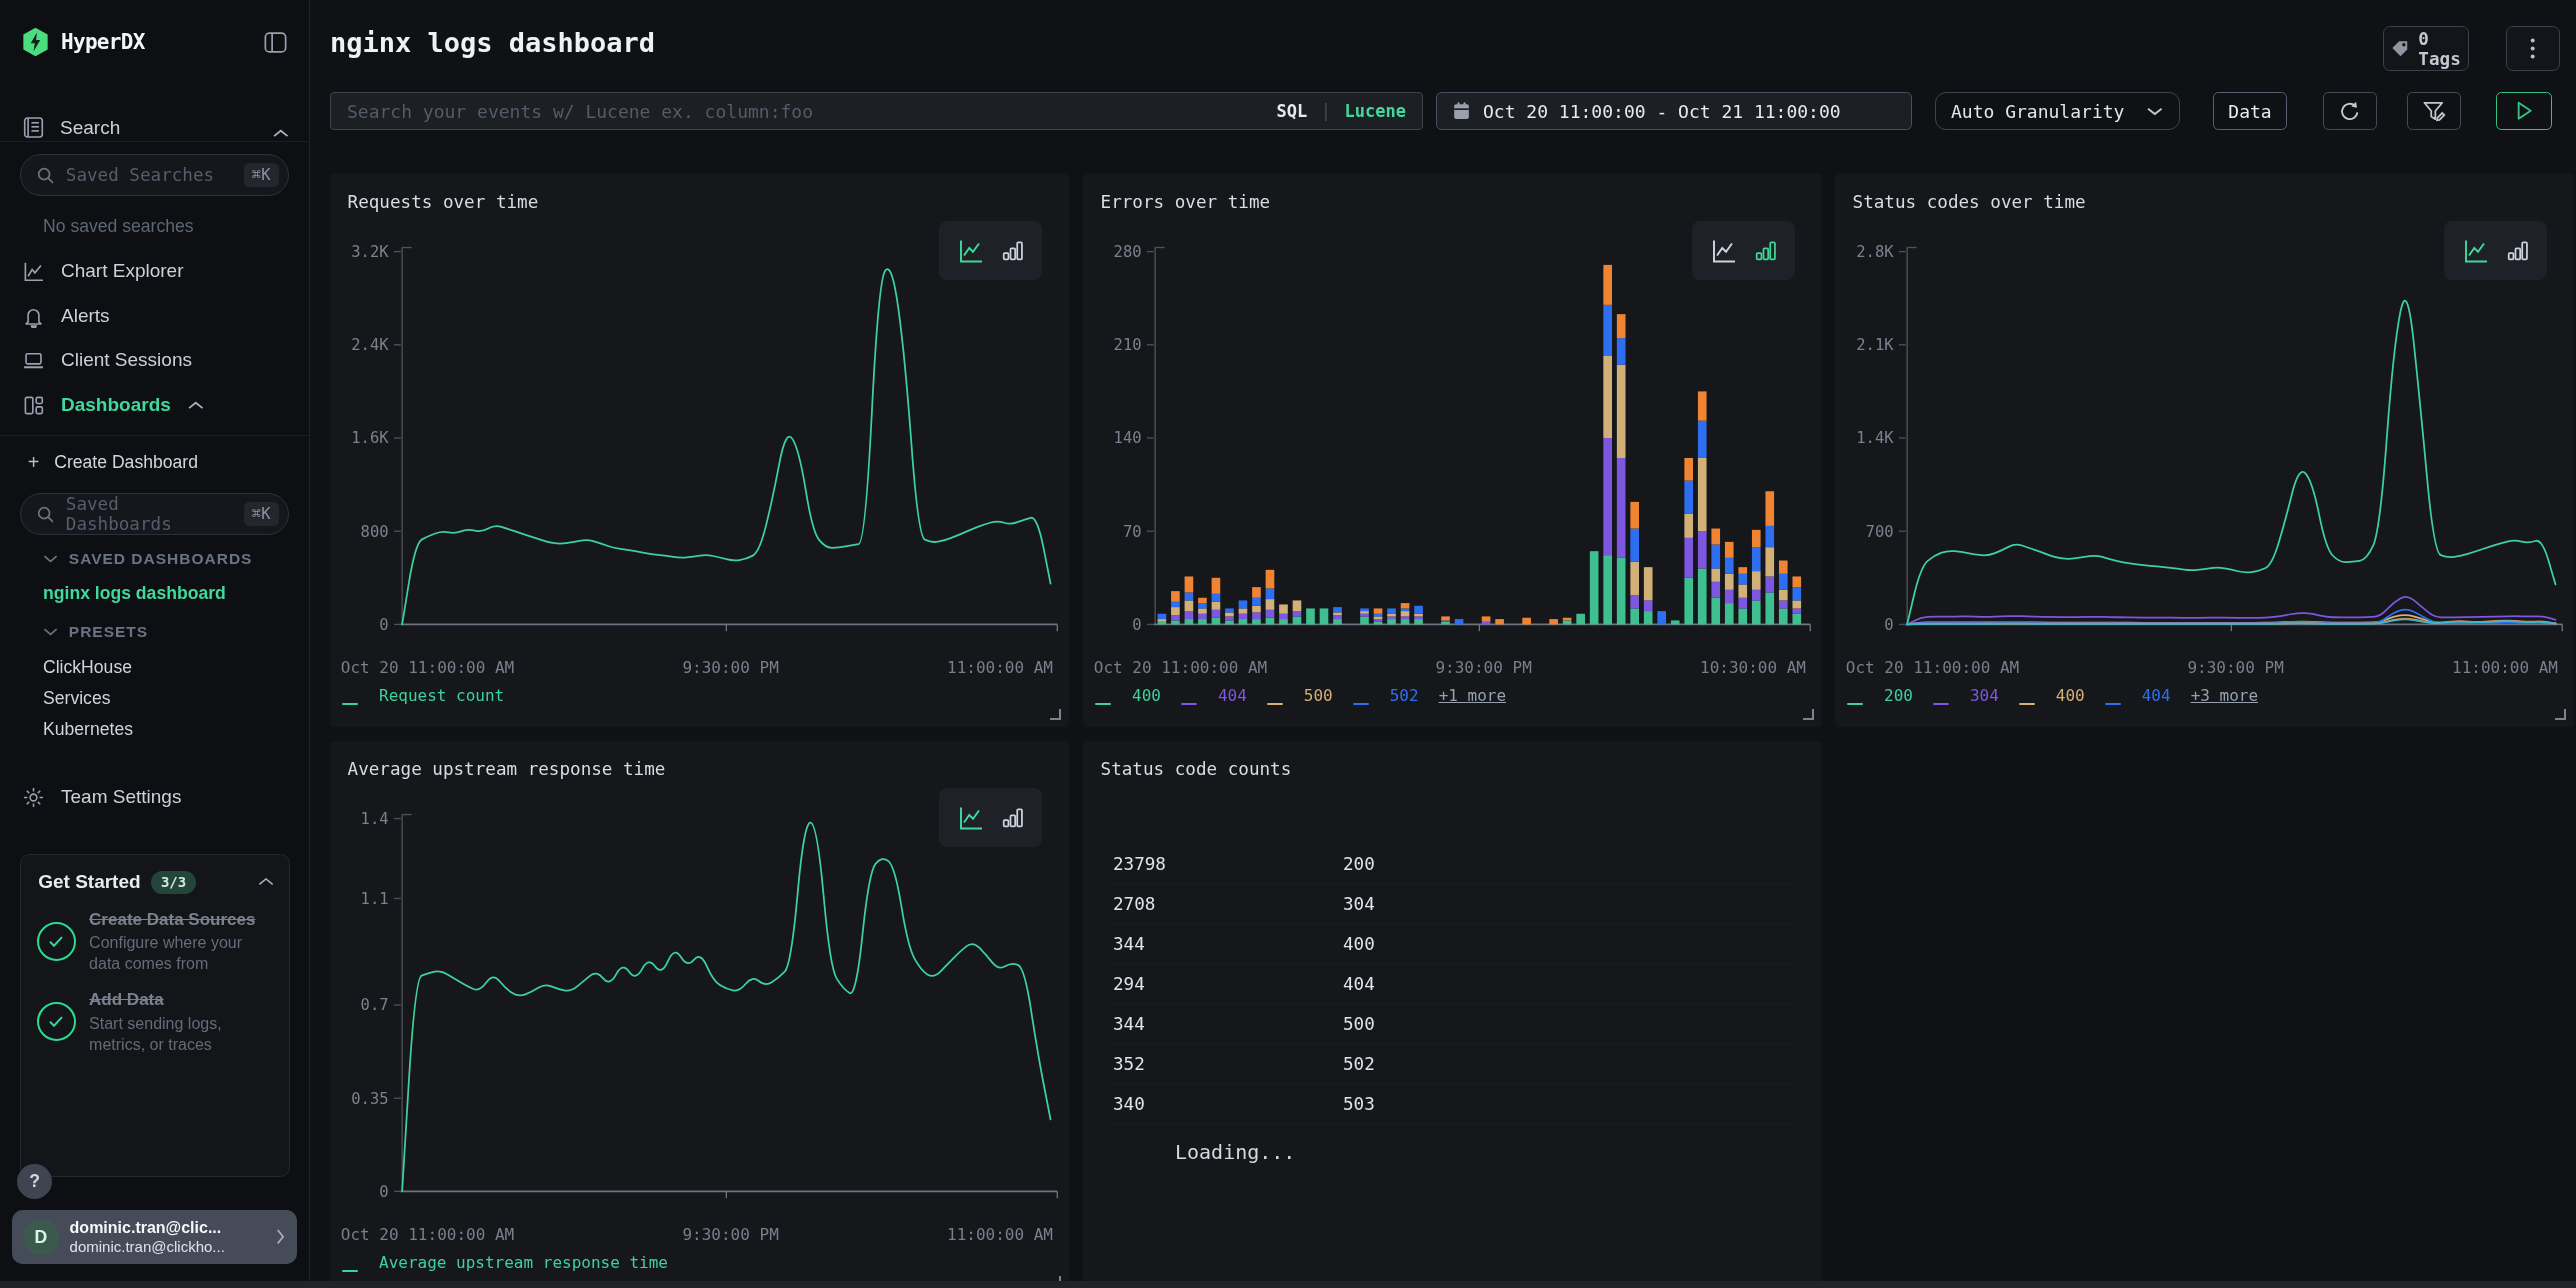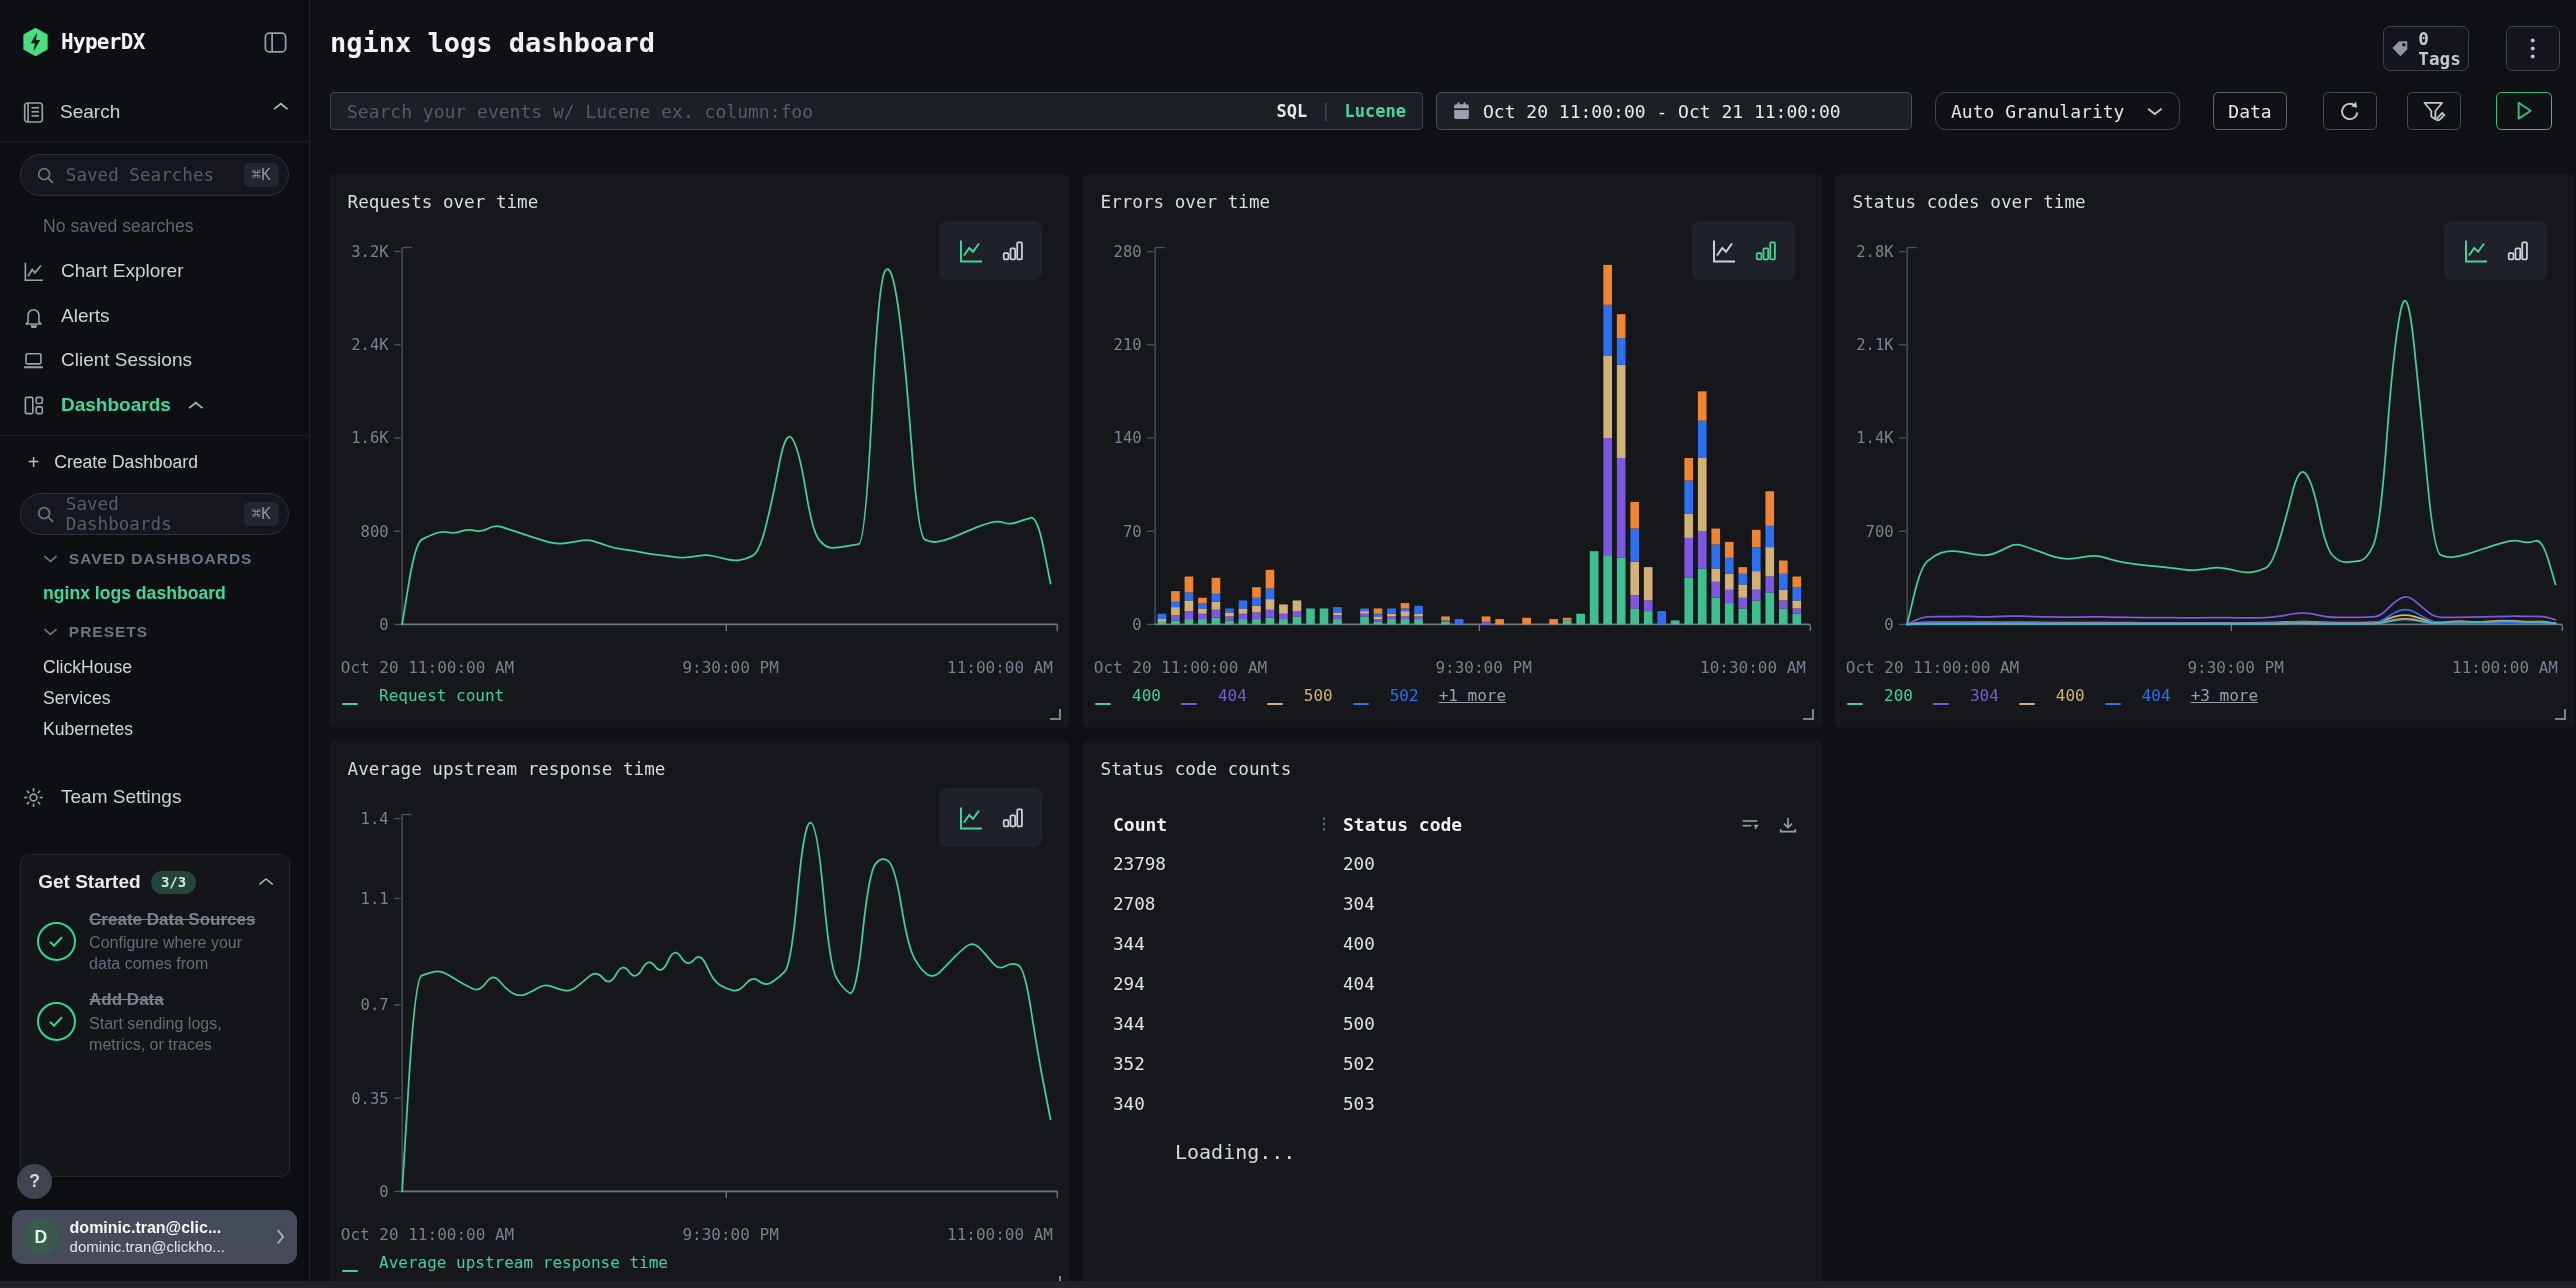--- a/index.html
+++ b/index.html
@@ -6,21 +6,21 @@
   #root{position:relative;width:2576px;height:1288px;background:#101114;overflow:hidden;
         font-family:"Liberation Sans",sans-serif;color:#d5d9e0;}
   .mono{font-family:"DejaVu Sans Mono",monospace;}
 
   
   #sidebar{position:absolute;left:0;top:0;width:309px;height:1288px;background:#0d0f12;
            border-right:1.4px solid #1f2228;}
   .logo-row{position:absolute;left:22px;top:23px;right:19px;height:38px;display:flex;align-items:center;gap:12px;}
   .logo-name{font-family:"DejaVu Sans Mono",monospace;font-weight:bold;font-size:21px;color:#f3f5f8;letter-spacing:-0.7px;}
   .collapse-btn{margin-left:auto;width:30px;height:30px;display:flex;align-items:center;justify-content:center;cursor:pointer;}
-  .side-row{position:absolute;left:22px;right:19px;display:flex;align-items:flex-start;gap:15px;font-size:19px;color:#ccd1da;}
+  .side-row{position:absolute;left:22px;right:19px;display:flex;align-items:flex-end;gap:15px;font-size:19px;color:#ccd1da;}
   .side-row .chev{margin-left:auto;}
   .divider{position:absolute;left:0;right:0;height:0.7px;background:#1c1f24;}
   .pill{position:absolute;left:20px;width:269px;height:42px;background:#15171c;border:1.4px solid #2d313a;
         border-radius:21.6px;display:flex;align-items:center;padding:0 9.5px 0 15px;box-sizing:border-box;gap:10.8px;}
   .pill .ph{font-family:"DejaVu Sans Mono",monospace;font-size:17.6px;color:#565d6c;flex:1;}
   .kbd{font-family:"DejaVu Sans Mono",monospace;font-size:15.5px;color:#8a92a3;background:#23262d;border-radius:5.4px;padding:3.4px 8px;}
   .muted-note{position:absolute;left:43px;font-size:17.6px;color:#5e6776;}
   .nav-item{position:absolute;left:22px;right:19px;height:38px;display:flex;align-items:center;gap:16px;
             font-size:19px;color:#ccd1da;cursor:pointer;}
   .nav-item.active{color:#3fd99b;font-weight:bold;}
@@ -731,40 +731,20 @@
         <span class="lg-item">
           <span class="lg-dash" style="background: rgb(62, 210, 155);"></span>
           <span style="color: rgb(62, 210, 155);">Average upstream response time</span>
         </span>
       </div>
     <div class="resize"></div>
   </section>
 
   <section class="panel" style="left:1083px;top:741px;width:739px;height:553px;">
     <div class="p-title">Status code counts</div>
-    <div class="t-head">
-      <span class="c0">Count</span>
-      <span class="t-dots">⋮</span>
-      <span class="c1">Status code</span>
-      <span class="t-icons">
-        <span>
-          <svg width="20" height="20" viewBox="0 0 30 30" fill="none" stroke="#9aa1ad" stroke-width="2.4">
-              <line x1="4" y1="9" x2="26" y2="9"></line>
-              <line x1="4" y1="16" x2="17" y2="16"></line>
-              <path d="M21 16 h5 l-3.5 4.5"></path>
-            </svg>
-        </span>
-        <span>
-          <svg width="20" height="20" viewBox="0 0 30 30" fill="none" stroke="#9aa1ad" stroke-width="2.4">
-              <path d="M15 4 V18 M9 13 l6 6 6-6"></path>
-              <path d="M4 21 v4 h22 v-4"></path>
-            </svg>
-        </span>
-      </span>
-    </div>
     <div id="t-rows">
         <div class="t-row">
           <span class="c0">23798</span>
           <span class="c1">200</span>
         </div>
         <div class="t-row">
           <span class="c0">2708</span>
           <span class="c1">304</span>
         </div>
         <div class="t-row">

